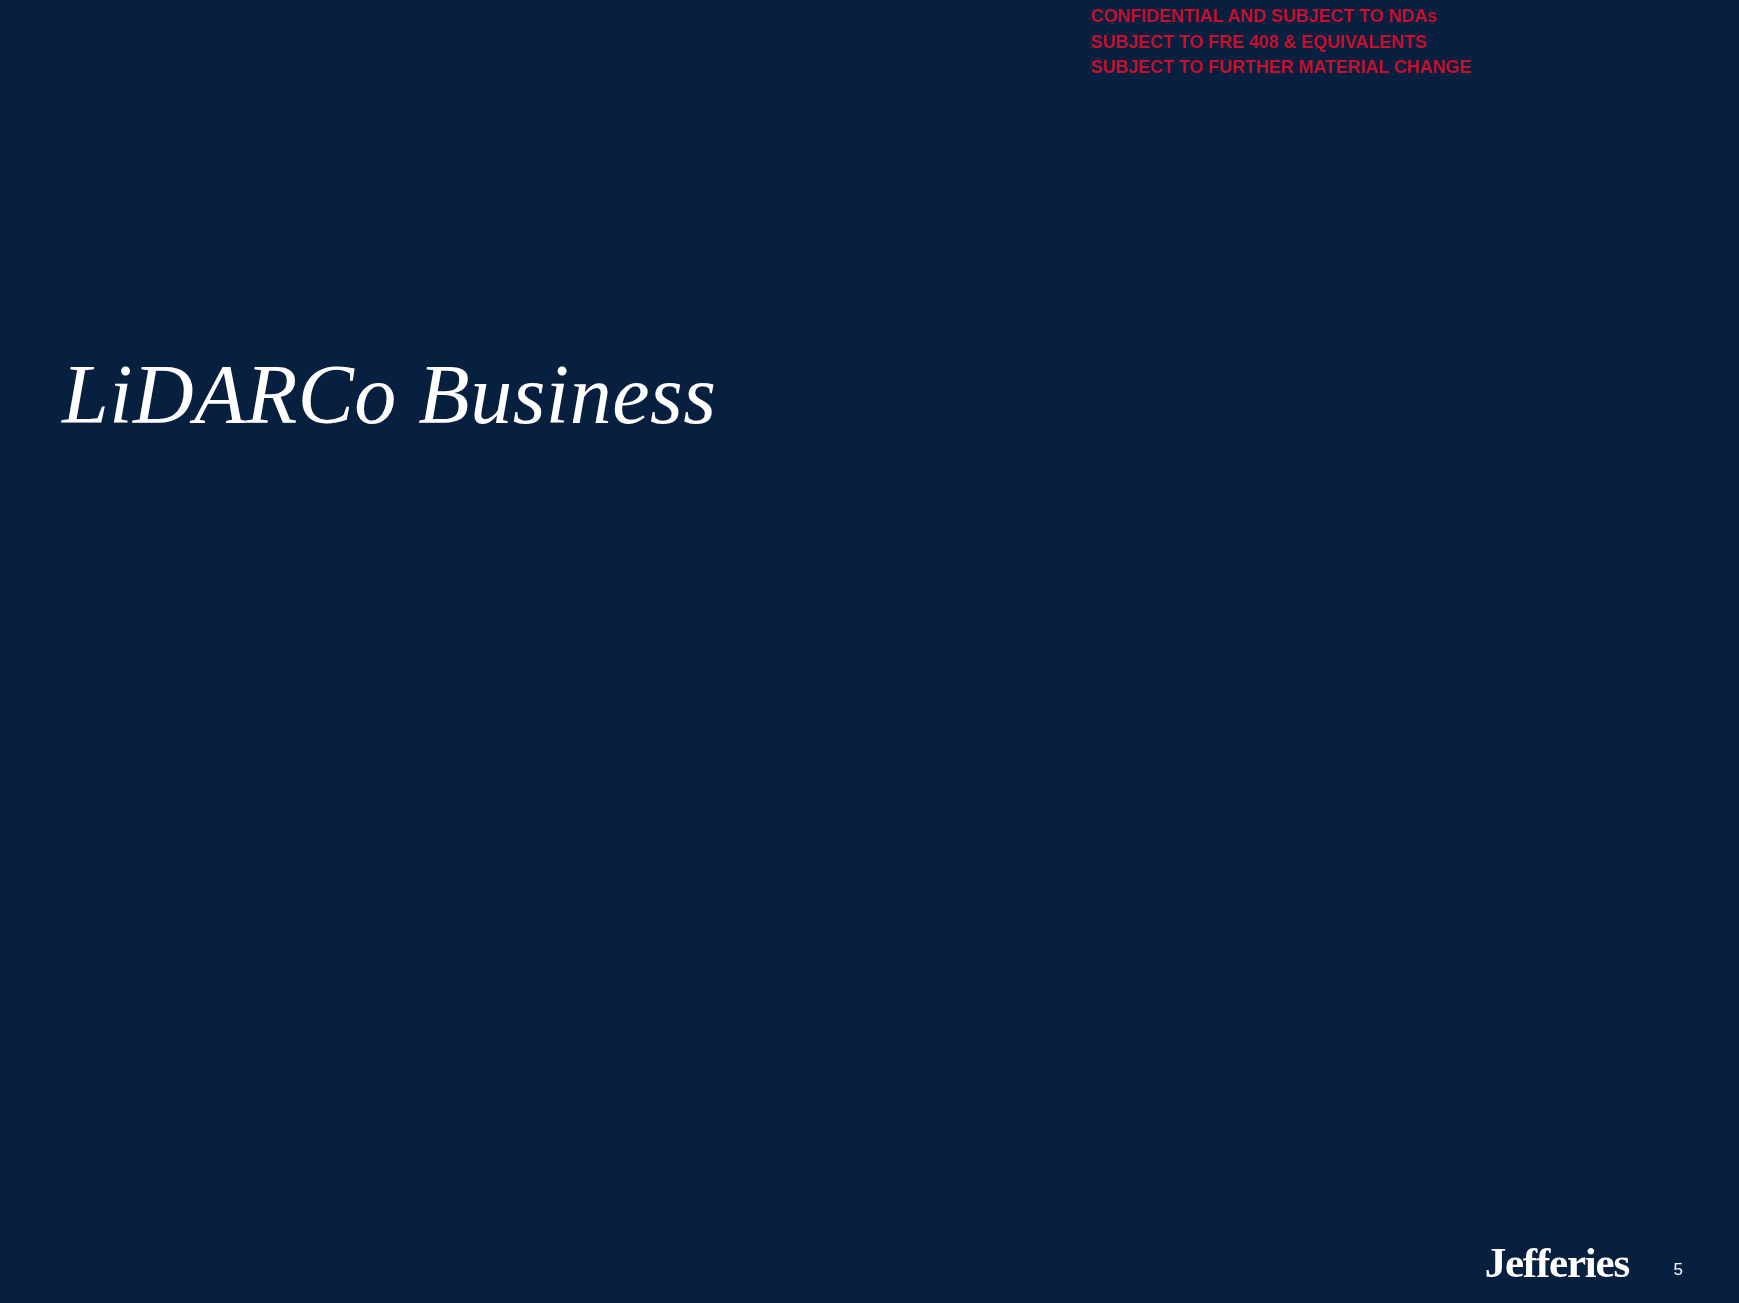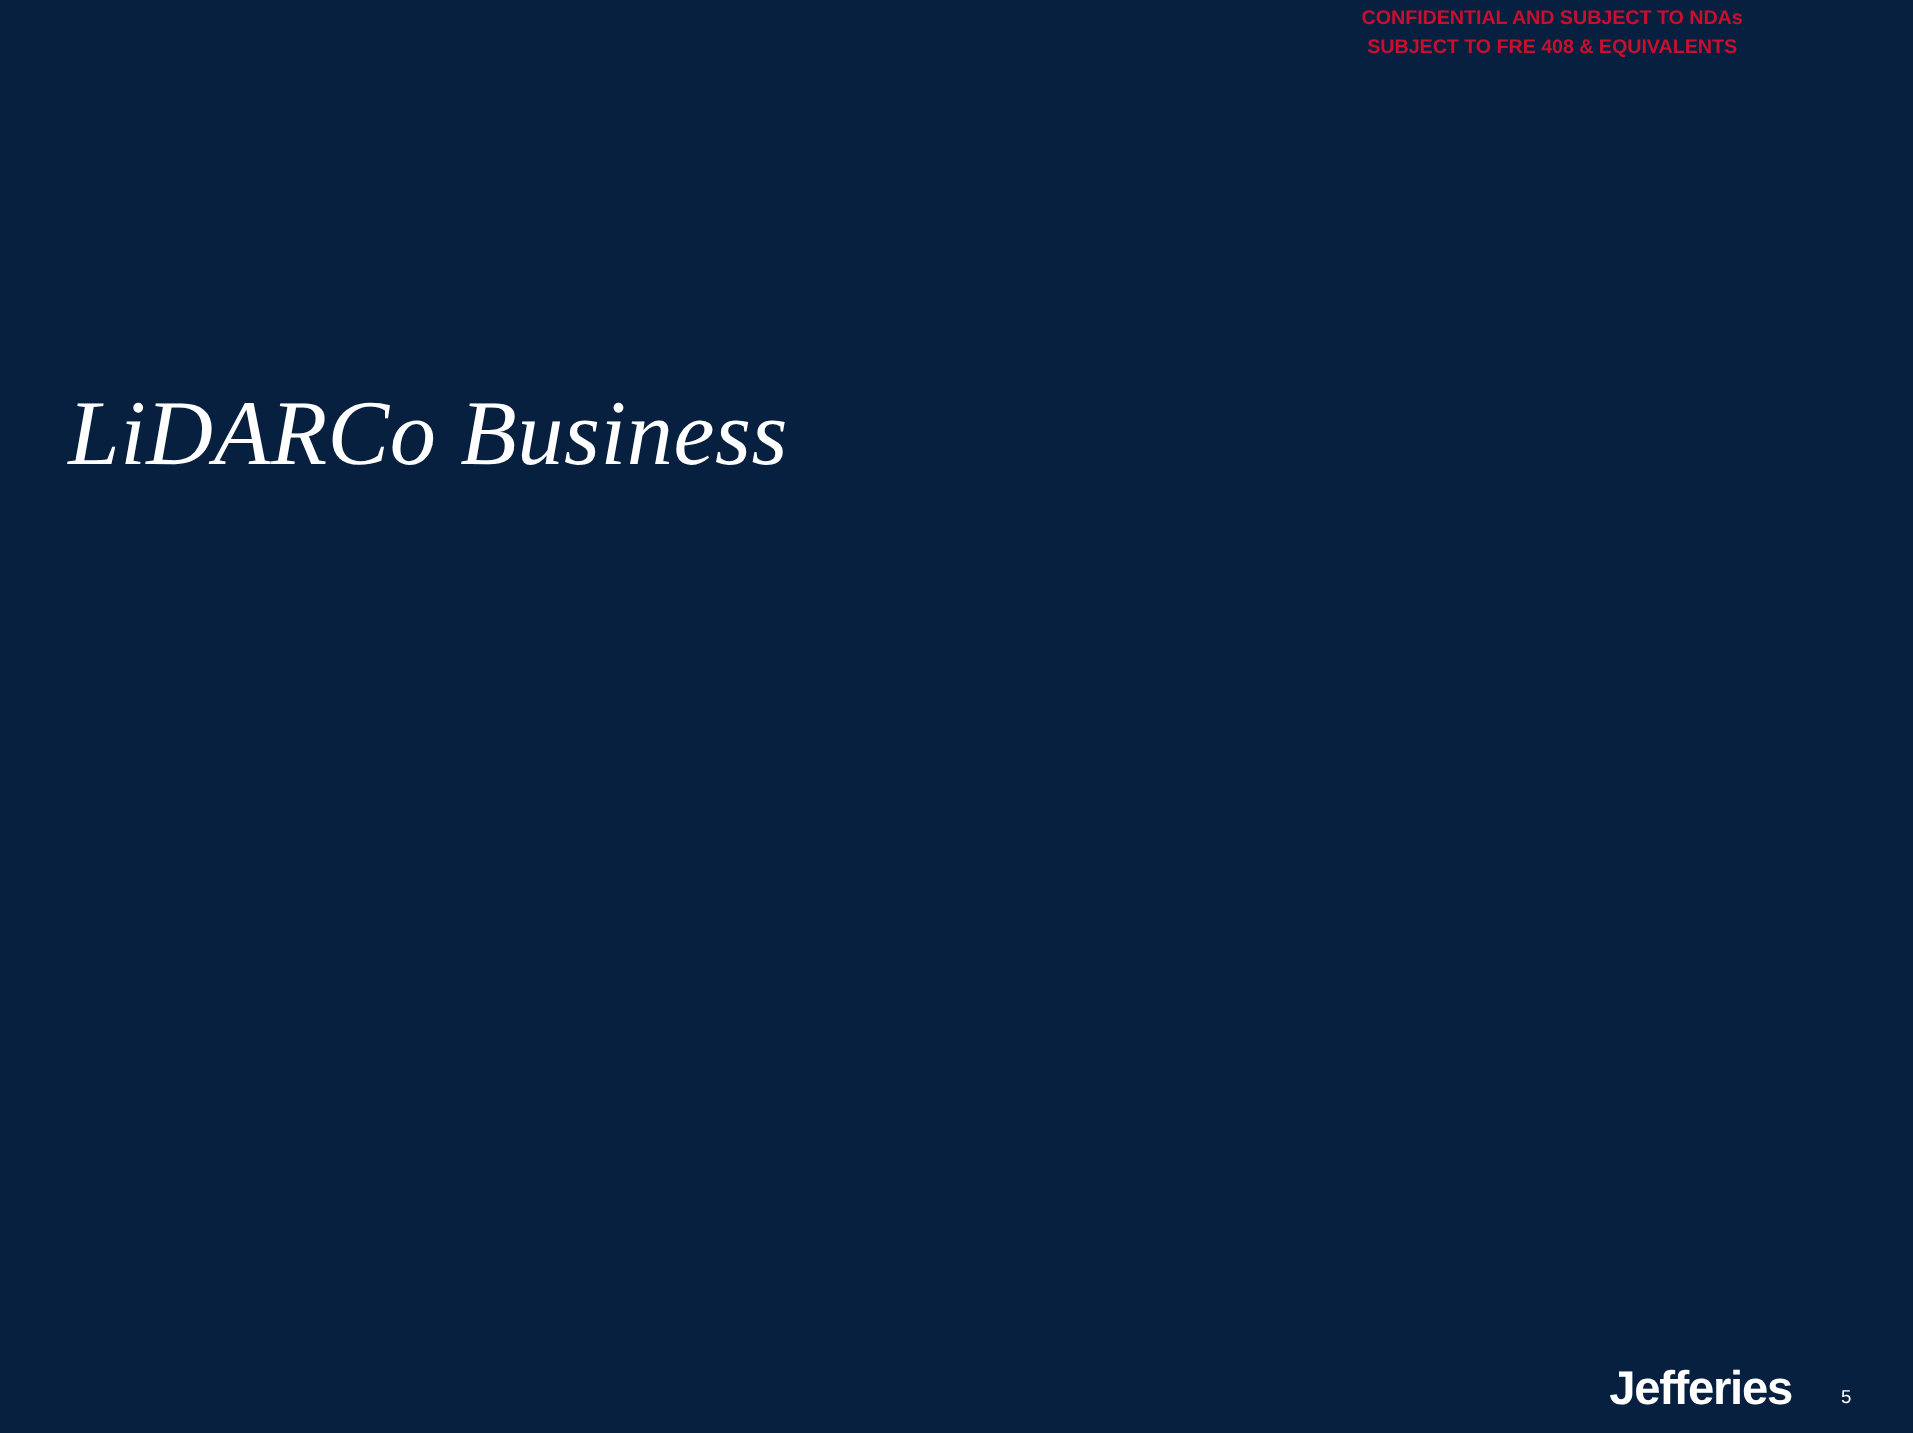--- a/index.html
+++ b/index.html
@@ -31,21 +31,21 @@
     line-height: 25.5px;
   }
   .legend-line {
     display: block;
     color: #c8102e;
     font-family: "Liberation Sans", sans-serif;
     font-weight: bold;
     font-size: 18px;
     letter-spacing: -0.1px;
     white-space: nowrap;
-    text-align: center;
+    text-align: left;
   }
 
   
   .title-block {
     position: absolute;
     left: 62px;
     top: 352px;
     width: 1000px;
     font-style: italic;
   }
@@ -66,21 +66,21 @@
     left: 0;
     bottom: 0;
     width: 1739px;
     height: 90px;
   }
   .brand-logo {
     position: absolute;
     right: 110px;
     bottom: 19px;
     color: #ffffff;
-    font-family: Liberation Sans, sans-serif;
+    font-family: Liberation Serif, serif;
     font-weight: bold;
     font-size: 43px;
     letter-spacing: -1.2px;
     line-height: 1;
     white-space: nowrap;
   }
   .page-number {
     position: absolute;
     right: 56px;
     bottom: 25px;
@@ -92,20 +92,21 @@
   }
 </style>
 </head>
 <body>
 
 <div class="slide">
 
   <div class="legend">
     <span class="legend-line">CONFIDENTIAL AND SUBJECT TO NDAs</span>
     <span class="legend-line">SUBJECT TO FRE 408 &amp; EQUIVALENTS</span>
+    <span class="legend-line">SUBJECT TO FURTHER MATERIAL CHANGE</span>
   </div>
 
   <div class="title-block">
     <span class="title-line">LiDARCo Business</span>
   </div>
 
   <div class="footer">
     <span class="brand-logo">Jefferies</span>
     <span class="page-number">5</span>
   </div>

